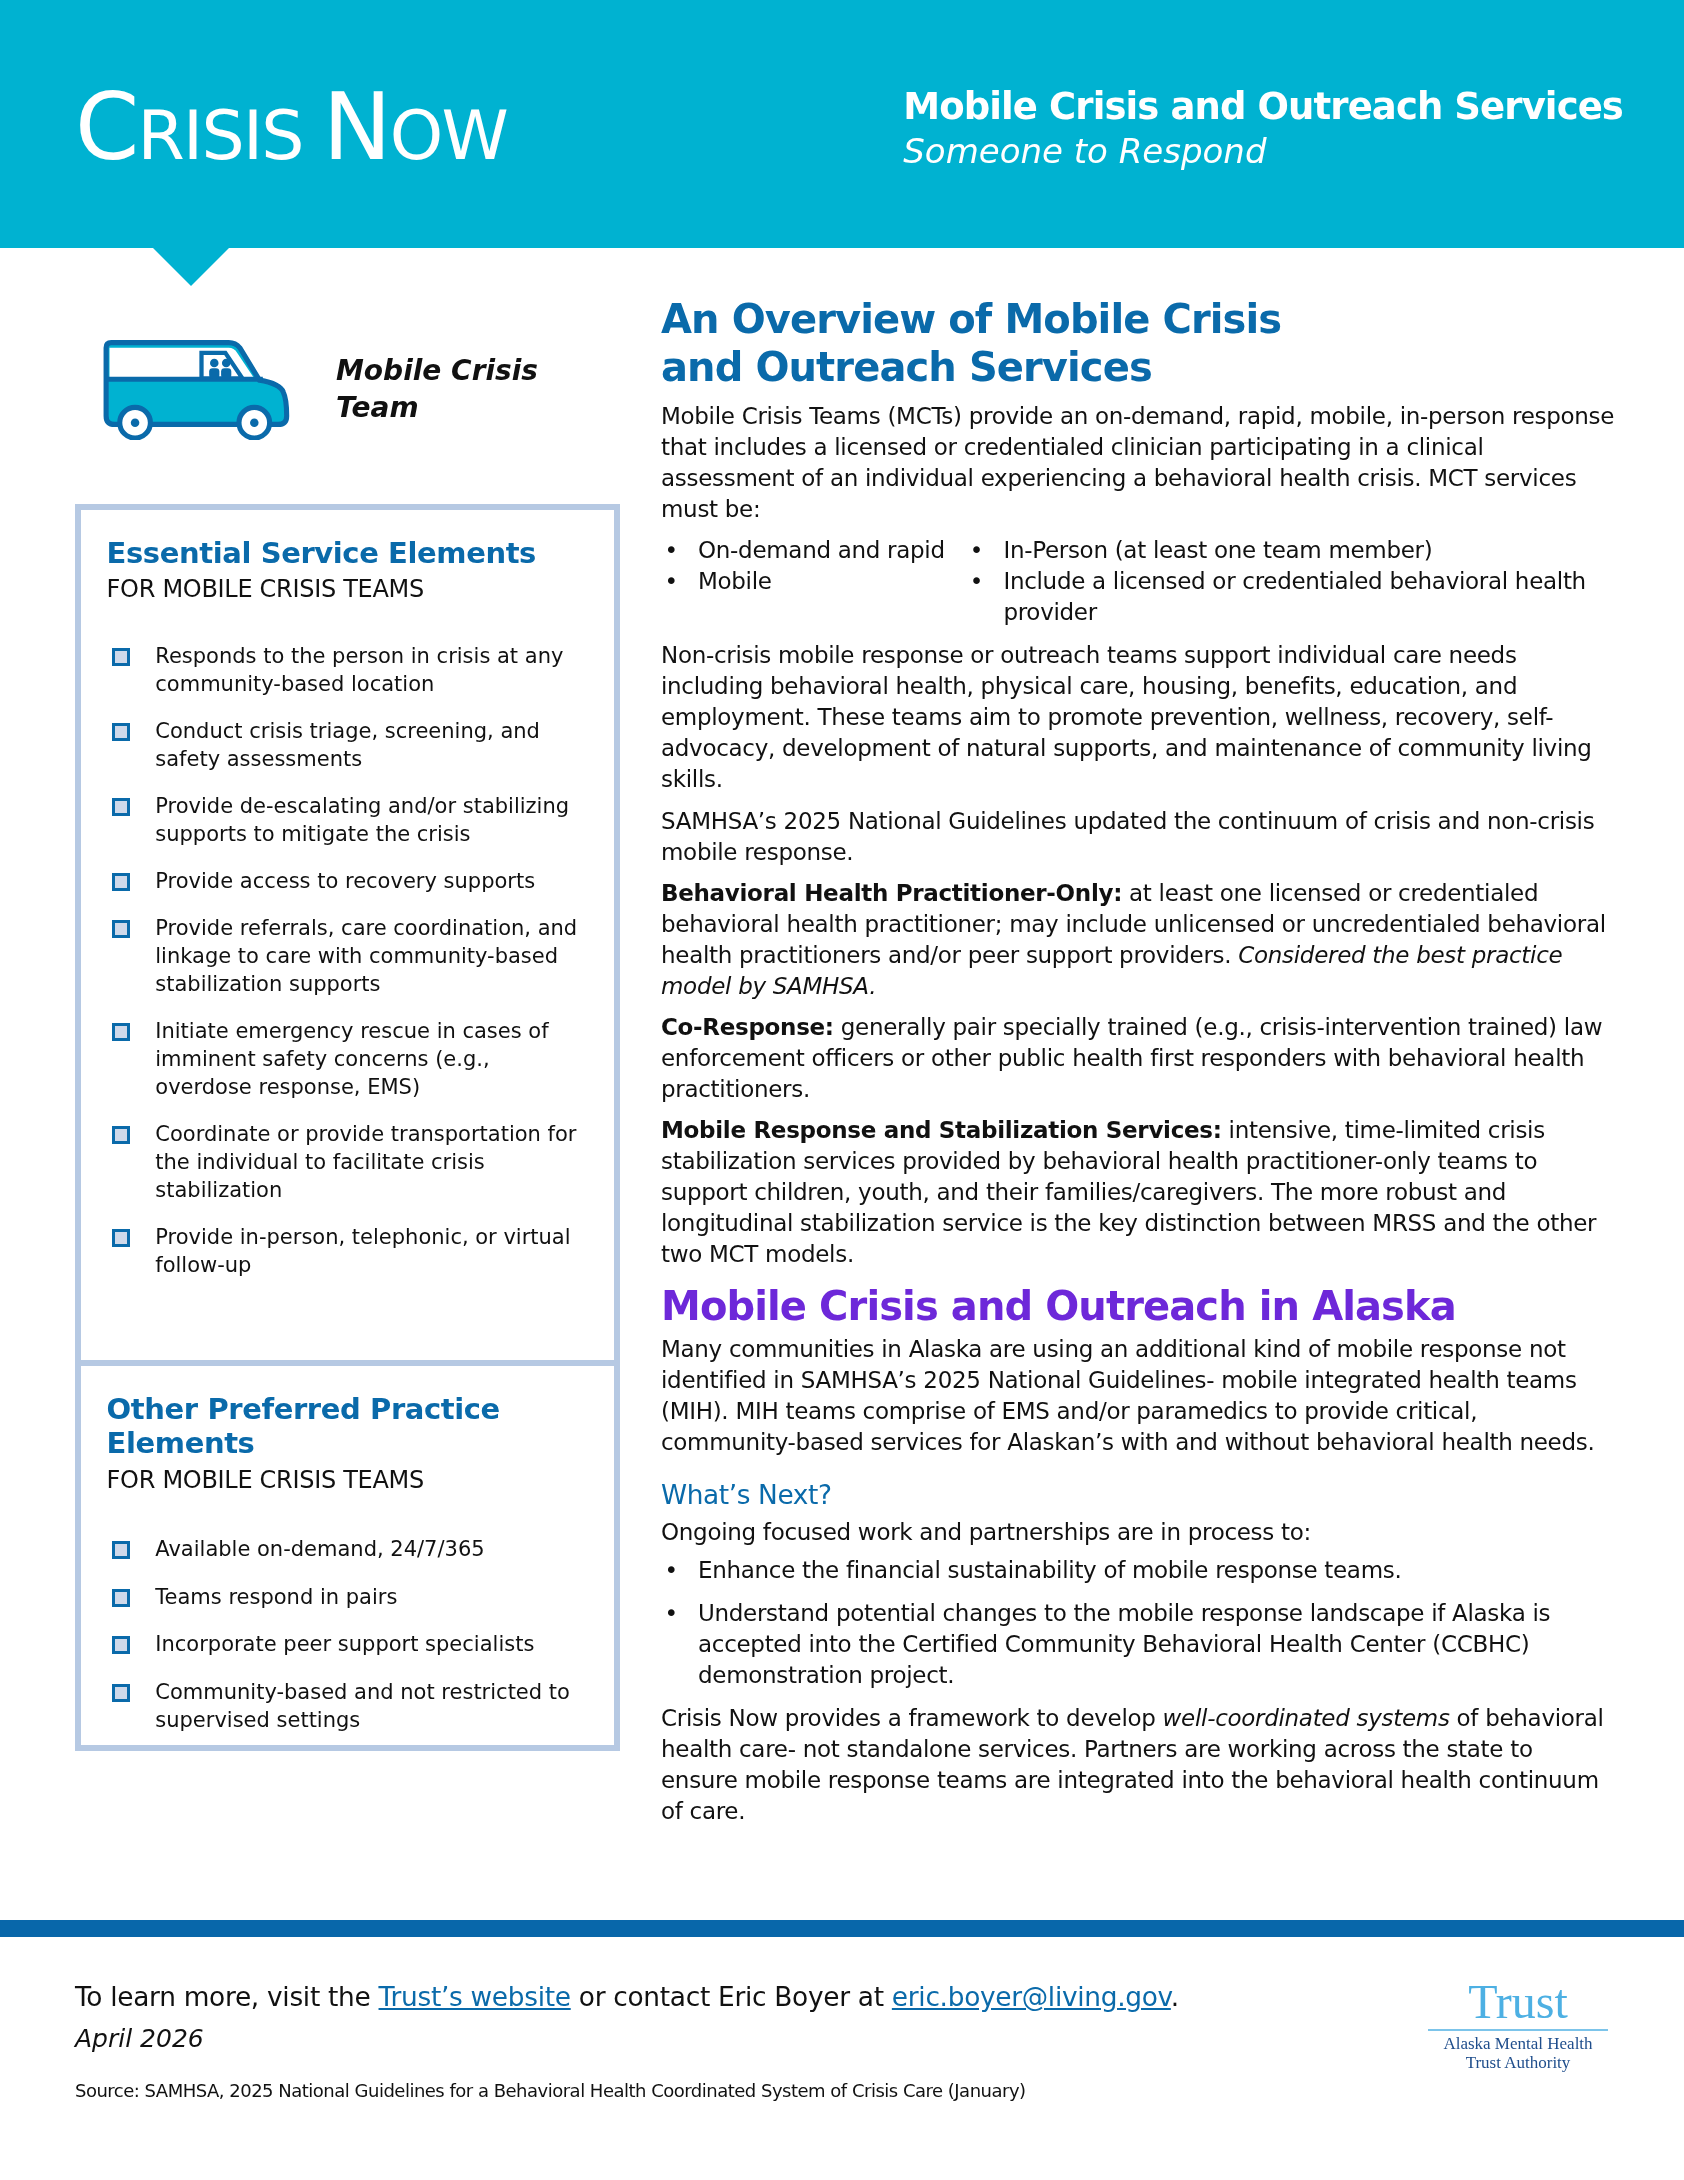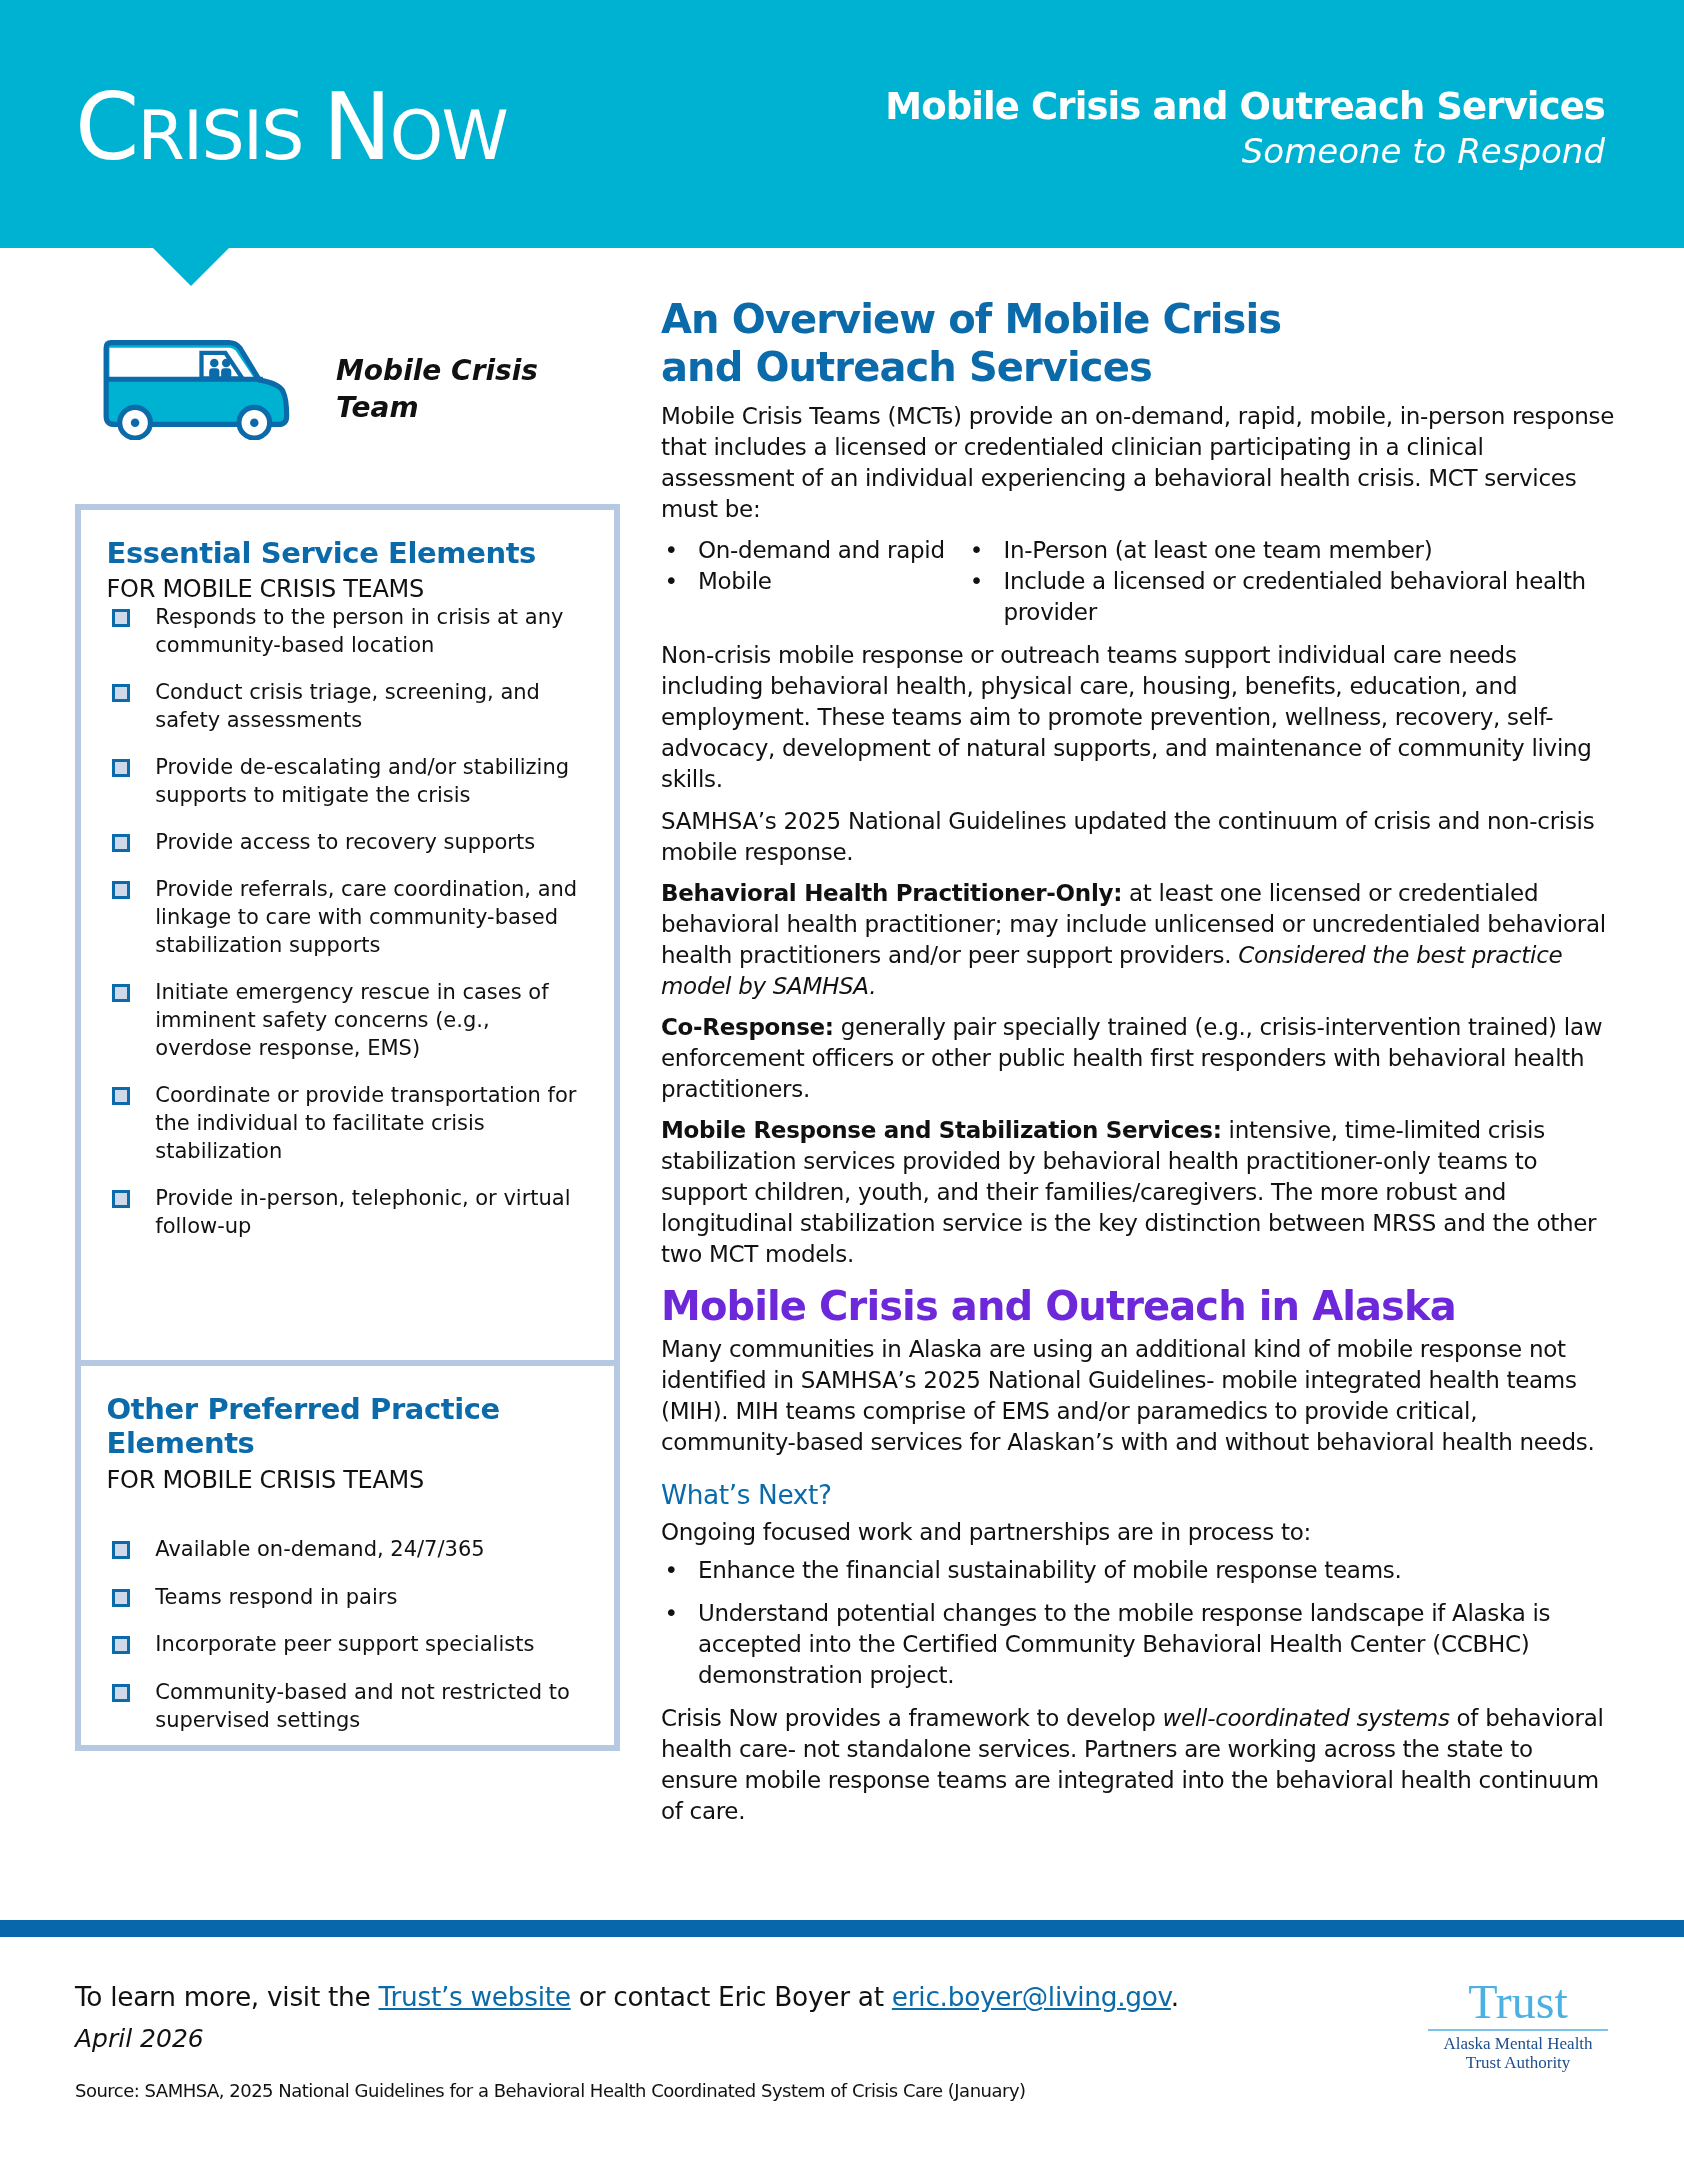--- a/index.html
+++ b/index.html
@@ -6,35 +6,35 @@
   html, body { width: 1685px; height: 2181px; background: #ffffff; overflow: hidden; }
   body { font-family: "DejaVu Sans", sans-serif; color: #111; position: relative; }
 
   
   .header { position: absolute; left: 0; top: 0; width: 1685px; height: 248px; background: #00b2d1; }
   .header-pointer { position: absolute; left: 147px; top: 242px; width: 0; height: 0;
     border-left: 44px solid transparent; border-right: 44px solid transparent; border-top: 44px solid #00b2d1; }
   .brand { position: absolute; left: 75px; top: 82px; color: #fff; font-family: "DejaVu Sans", sans-serif;
     font-size: 92px; font-weight: normal; letter-spacing: -1.7px; line-height: 1; }
   .brand .sc { font-size: 68px; }
-  .header-right { position: absolute; right: 80px; top: 85px; text-align: right; color: #fff; }
+  .header-right { position: absolute; right: 62px; top: 85px; text-align: left; color: #fff; }
   .header-title { font-size: 37px; font-weight: bold; letter-spacing: -0.9px; line-height: 1.2; }
   .header-subtitle { font-size: 34px; font-style: italic; line-height: 1.3; }
 
   
   .team-block { position: absolute; left: 101px; top: 339px; display: flex; align-items: center; }
   .van { width: 201px; height: 101px; }
   .team-label { margin-left: 34px; font-size: 28px; font-weight: bold; font-style: italic; line-height: 1.3; color: #111; }
 
   .box { position: absolute; left: 75px; width: 545px; border: 6.8px solid #b6c9e3; background: #fff; padding: 25.6px 22px 17px 25.6px; }
   .box-essential { top: 504px; height: 1004px; }
   .box-other { top: 1360px; height: 391px; }
   .box-title { color: #0a6aaa; font-size: 29px; font-weight: bold; letter-spacing: -0.4px; line-height: 1.2; }
   .box-sub { font-size: 24px; color: #111; margin-top: 5.1px; letter-spacing: -0.3px; }
-  .box-list { list-style: none; }
+  .box-list { list-style: none; margin-top: 39px; }
   .box-list li { display: flex; align-items: flex-start; margin-bottom: 19px; font-size: 21px; line-height: 28px; color: #111; }
   .box-other .box-list { margin-top: 41px; }
   .box-other .box-list li { margin-bottom: 19.6px; }
   .chk { flex: 0 0 auto; width: 18px; height: 18px; border: 3.4px solid #0a6aaa; background: #cfd9ea; margin: 6px 25.6px 0 5.1px; }
 
   
   .main { position: absolute; left: 661px; top: 295px; width: 954px; }
   .h1 { color: #0a6aaa; font-size: 40px; font-weight: bold; line-height: 48px; letter-spacing: -0.9px; }
   .p { font-size: 23px; line-height: 31px; color: #111; margin-top: 10.2px; letter-spacing: -0.3px; }
   .p + .p { margin-top: 10.2px; }

